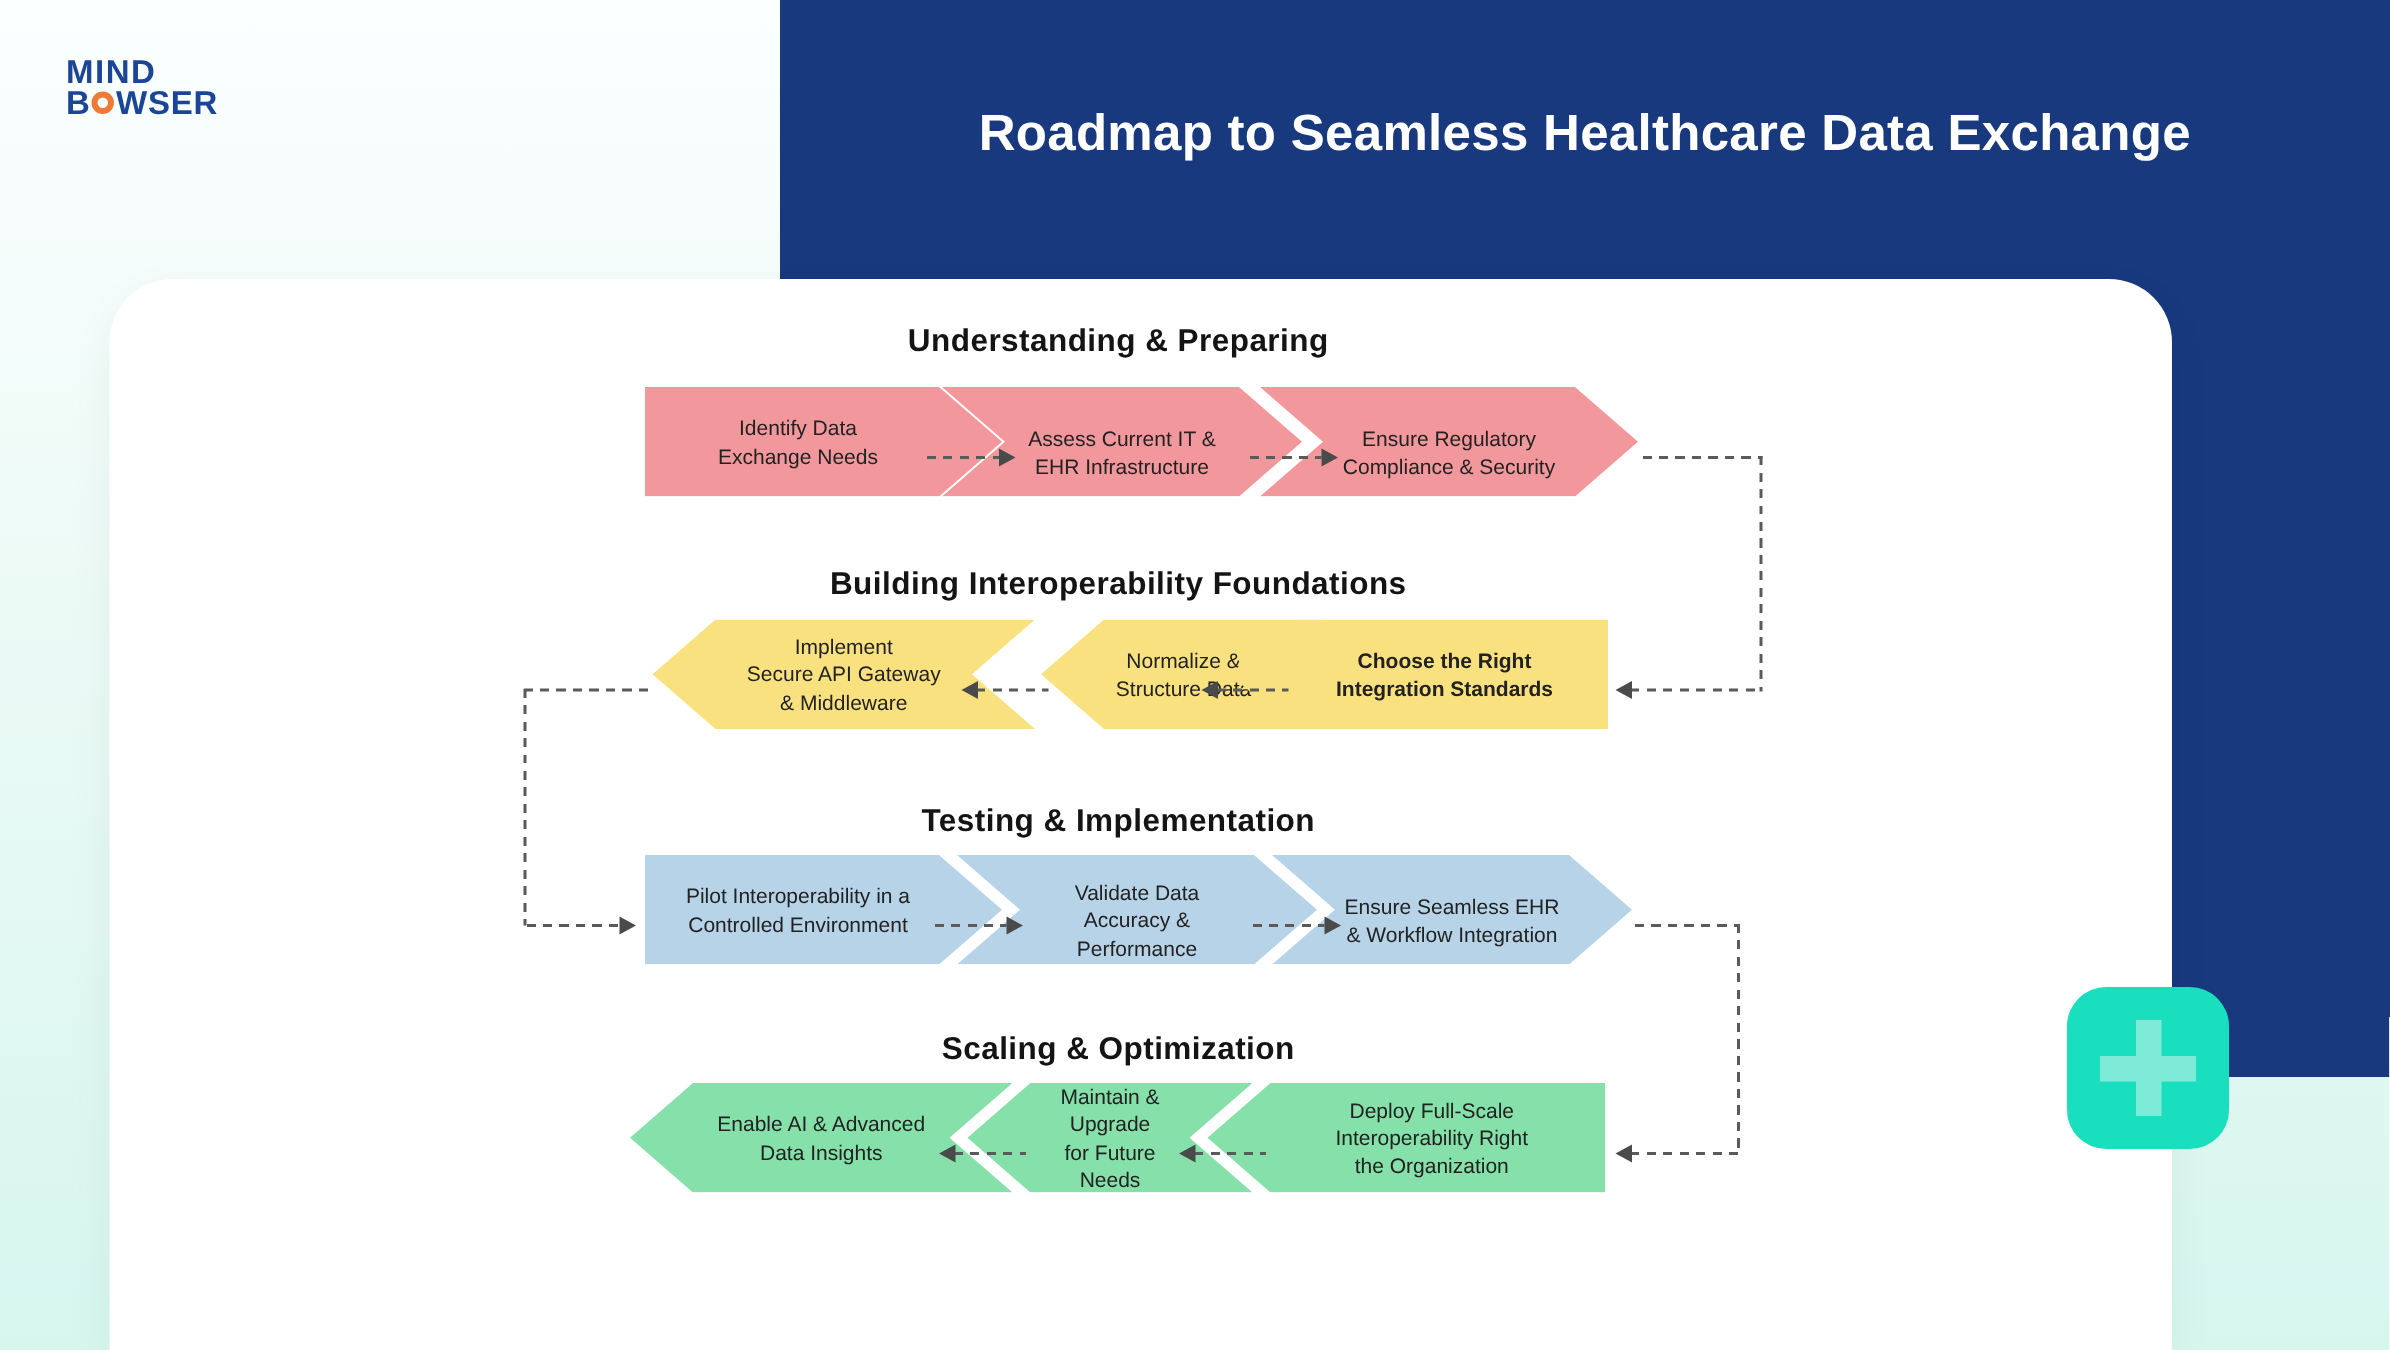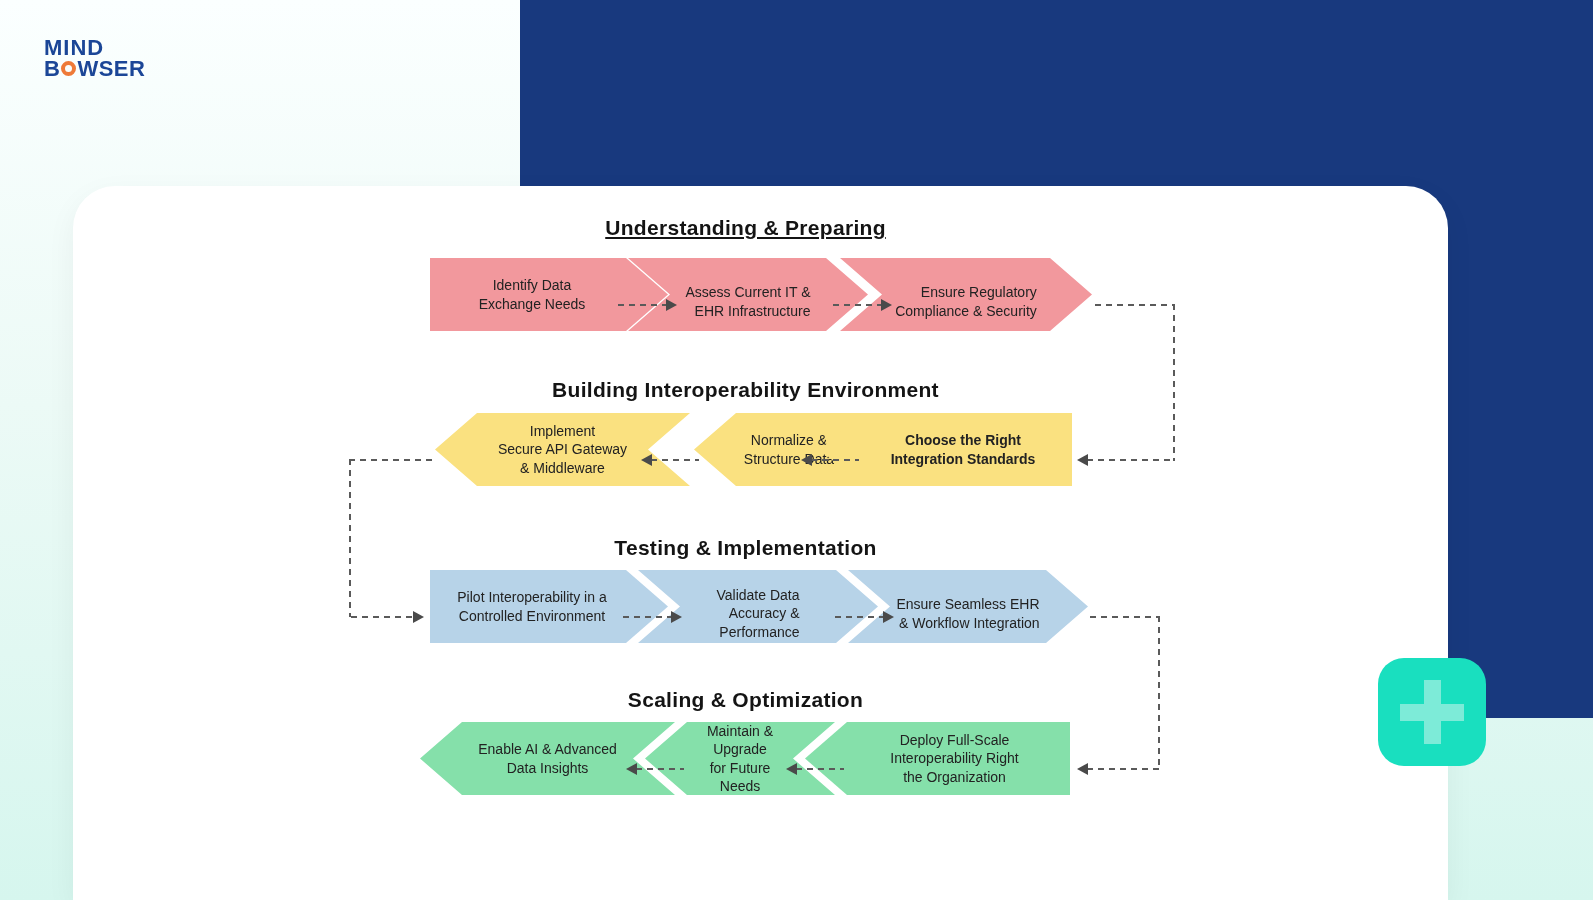--- a/index.html
+++ b/index.html
@@ -36,36 +36,36 @@
     position:absolute; left:73px; top:186px; width:1375px; height:714px;
     background:#ffffff; border-radius:42px 42px 0 0;
     box-shadow:0 10px 30px rgba(0,0,0,0.05);
   }
 
   
   .phase-title{
     position:absolute; left:0; width:1345px; text-align:center;
     font-size:21px; font-weight:700; color:#141414; letter-spacing:0.3px;
   }
-  .pt1{ top:30px;text-decoration:underline; } .pt2{ top:192px; } .pt3{ top:350px; } .pt4{ top:502px; }
+  .pt1{ top:30px; } .pt2{ top:192px; } .pt3{ top:350px; } .pt4{ top:502px; }
 
   
   .arr{
     position:absolute; height:73px; display:flex; align-items:center;
     justify-content:center; text-align:center;
     font-size:14px; font-weight:500; color:#222; line-height:1.32;
     white-space:pre-line;
   }
   .red{ background:#f2989d; } .yellow{ background:#fae180; }
   .blue{ background:#b7d3e8; } .green{ background:#85e0aa; }
 
   .r-flat{ clip-path:polygon(0 0, calc(100% - 42px) 0, 100% 50%, calc(100% - 42px) 100%, 0 100%);
            padding:0 48px 0 14px; }
   .r-notch{ clip-path:polygon(0 0, calc(100% - 42px) 0, 100% 50%, calc(100% - 42px) 100%, 0 100%, 42px 50%);
-           padding:14px 46px 0 46px;text-align:right; }
+           padding:14px 46px 0 46px; }
   .l-flat{ clip-path:polygon(42px 0, 100% 0, 100% 100%, 42px 100%, 0 50%);
            padding:0 14px 0 48px; }
   .l-notch{ clip-path:polygon(42px 0, 100% 0, calc(100% - 42px) 50%, 100% 100%, 42px 100%, 0 50%);
            padding:0 44px 0 44px; }
 
   
   .p1a1{ top:72px; left:357px; width:238px; }
   .p1a2{ top:72px; left:555px; width:240px; }
   .p1a3{ top:72px; left:767px; width:252px; }
   
@@ -99,20 +99,21 @@
   .plus-btn .bar-h{ position:absolute; left:22px; top:46px; width:64px; height:17px; background:#7debd8; }
   .plus-btn .bar-v{ position:absolute; left:45.5px; top:22px; width:17px; height:64px; background:#7debd8; }
 </style>
 </head>
 <body>
 
 <div class="stage">
 
   <div class="navy"></div>
 
+  <div class="main-title">Roadmap to Seamless Healthcare Data Exchange</div>
 
   <div class="logo">
     <div class="logo-line1">MIND</div>
     <div class="logo-line2">
       <span>B</span>
         <span class="logo-ring"></span>
         <span>WSER</span>
     </div>
   </div>
 
@@ -128,21 +129,21 @@
     <div class="dash-h" style="left:545px;top:118px;width:48px;"></div>
     <div class="head-r" style="left:593px;top:113px;"></div>
     <div class="dash-h" style="left:760px;top:118px;width:48px;"></div>
     <div class="head-r" style="left:808px;top:113px;"></div>
 
     <div class="dash-h" style="left:1022px;top:118px;width:80px;"></div>
     <div class="dash-v" style="left:1100px;top:118px;height:157px;"></div>
     <div class="dash-h" style="left:1014px;top:273px;width:86px;"></div>
     <div class="head-l" style="left:1004px;top:268px;"></div>
 
-    <div class="phase-title pt2">Building Interoperability Environment</div>
+    <div class="phase-title pt2">Building Interoperability Foundations</div>
     <div class="arr yellow l-notch p2a1">Implement
 Secure API Gateway
 &amp; Middleware</div>
     <div class="arr yellow l-notch p2a2">Normalize &amp;
 Structure Data</div>
     <div class="arr yellow l-flat p2a3">Choose the Right
 Integration Standards</div>
     <div class="dash-h" style="left:578px;top:273px;width:48px;"></div>
     <div class="head-l" style="left:568px;top:268px;"></div>
     <div class="dash-h" style="left:738px;top:273px;width:48px;"></div>

